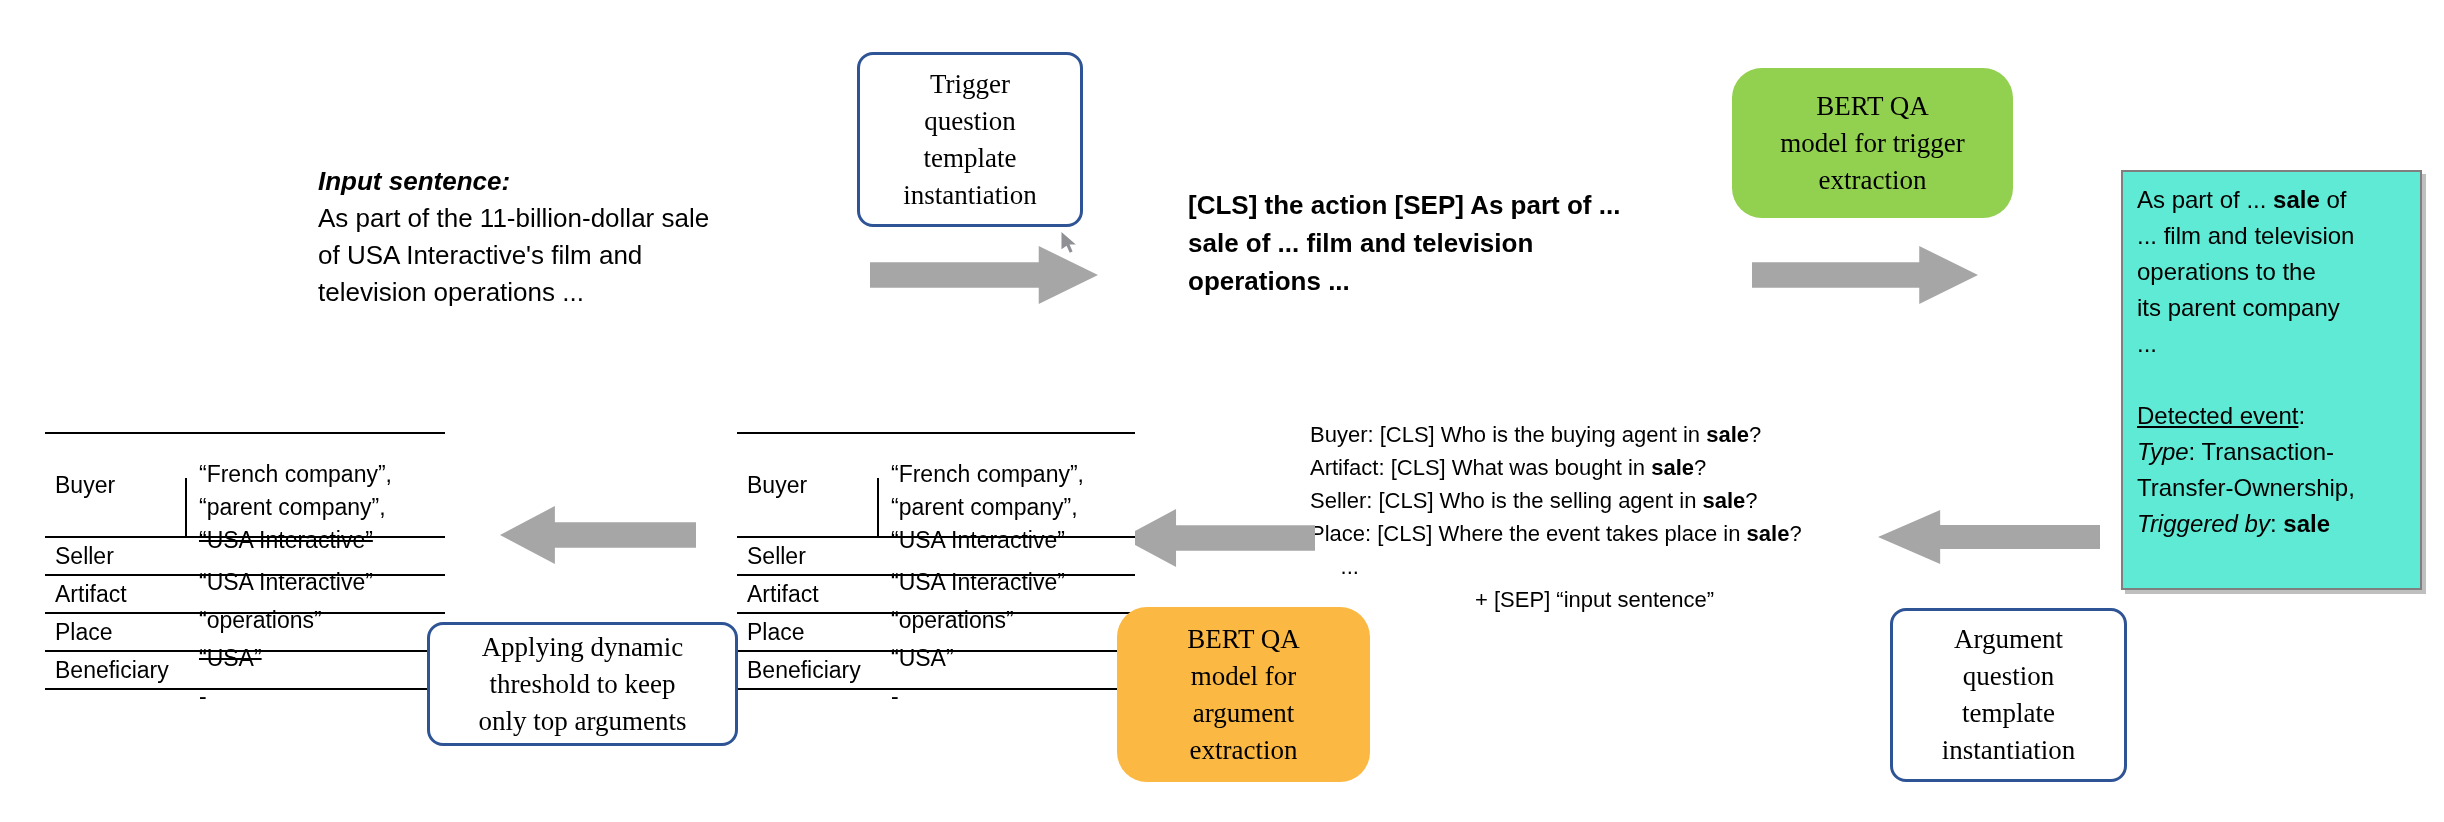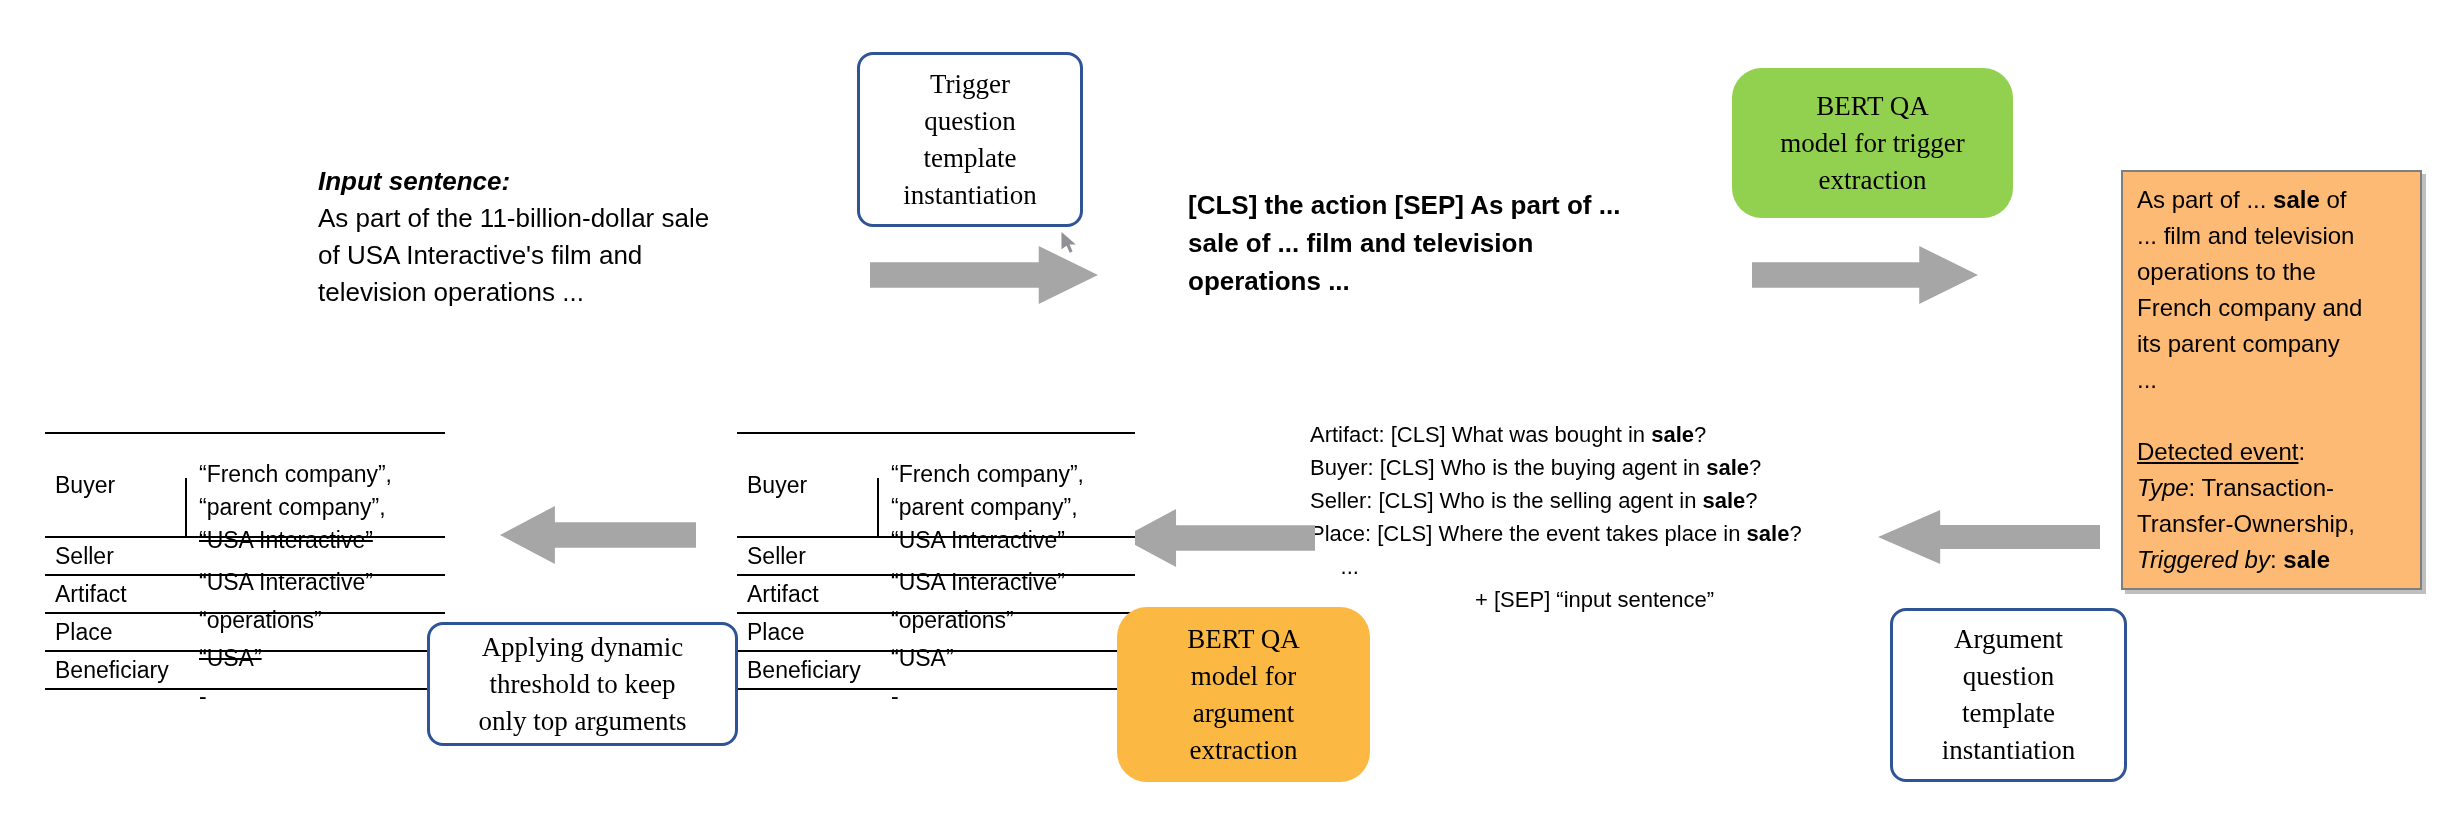--- a/index.html
+++ b/index.html
@@ -30,21 +30,21 @@
     font-size: 27px; line-height: 37px;
   }
   .green { background: var(--green-fill, #92D050); }
   .orange { background: var(--orange-fill, #FBB843); }
 
   
   .detectedbox {
     left: 2121px; top: 170px; width: 301px; height: 420px;
     border: 2px solid var(--detected-border, #7F7F7F);
     box-shadow: 4px 4px 0 rgba(0,0,0,0.25);
-    background: #fdba74; padding: 10px 14px;
+    background: #5eead4; padding: 10px 14px;
     font-size: 24px; line-height: 36px;
   }
   .detectedbox > div { min-height: 36px; }
 
   
   .questions { left: 1310px; top: 418px; font-size: 22px; line-height: 33px; }
   .questions > div { white-space: pre; min-height: 33px; }
 
   
   .argtable { border-top: 2px solid #000; font-size: 23px; background: #fff; }
@@ -97,35 +97,34 @@
 model for trigger
 extraction</div>
   </div>
 
   <div class="abs arrow arrow-right" style="left:1752px;top:246px;width:226px;height:58px;"></div>
 
   <div class="abs detectedbox">
       <div><span>As part of ... </span><span style="font-weight: 700;">sale</span><span> of</span></div>
       <div><span>... film and television</span></div>
       <div><span>operations  to the</span></div>
-      <div><span>French company and</span></div>
       <div><span>its parent company</span></div>
       <div><span>...</span></div>
       <div></div>
       <div><span style="text-decoration: underline;">Detected event</span><span>:</span></div>
       <div><span style="font-style: italic;">Type</span><span>: Transaction-</span></div>
       <div><span>Transfer-Ownership,</span></div>
       <div><span style="font-style: italic;">Triggered by</span><span>: </span><span style="font-weight: 700;">sale</span></div>
     </div>
 
   <div class="abs arrow arrow-left" style="left:1878px;top:510px;width:222px;height:54px;"></div>
 
   <div class="abs questions">
+      <div><span>Buyer: [CLS] Who is the buying agent in </span><span style="font-weight: 700;">sale</span><span>?</span></div>
       <div><span>Artifact: [CLS] What was bought in </span><span style="font-weight: 700;">sale</span><span>?</span></div>
-      <div><span>Buyer: [CLS] Who is the buying agent in </span><span style="font-weight: 700;">sale</span><span>?</span></div>
       <div><span>Seller: [CLS] Who is the selling agent in </span><span style="font-weight: 700;">sale</span><span>?</span></div>
       <div><span>Place: [CLS] Where the event takes place in </span><span style="font-weight: 700;">sale</span><span>?</span></div>
       <div><span>     ...</span></div>
       <div><span>                           + [SEP] “input sentence”</span></div>
     </div>
 
   <div class="abs bluebox" style="left:1890px;top:608px;width:237px;height:174px;">
     <div class="pre">Argument
 question
 template

